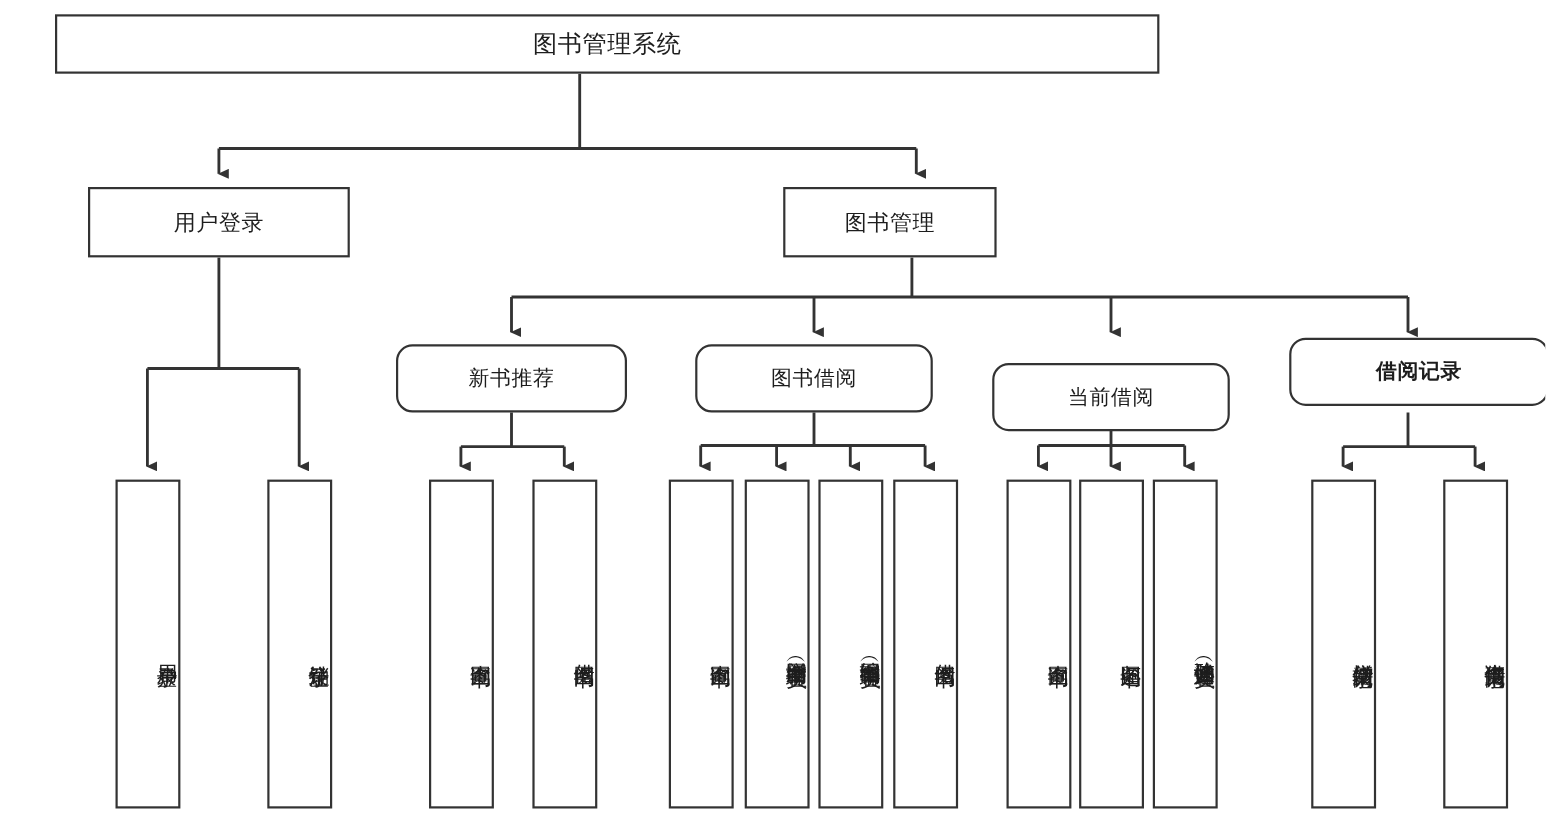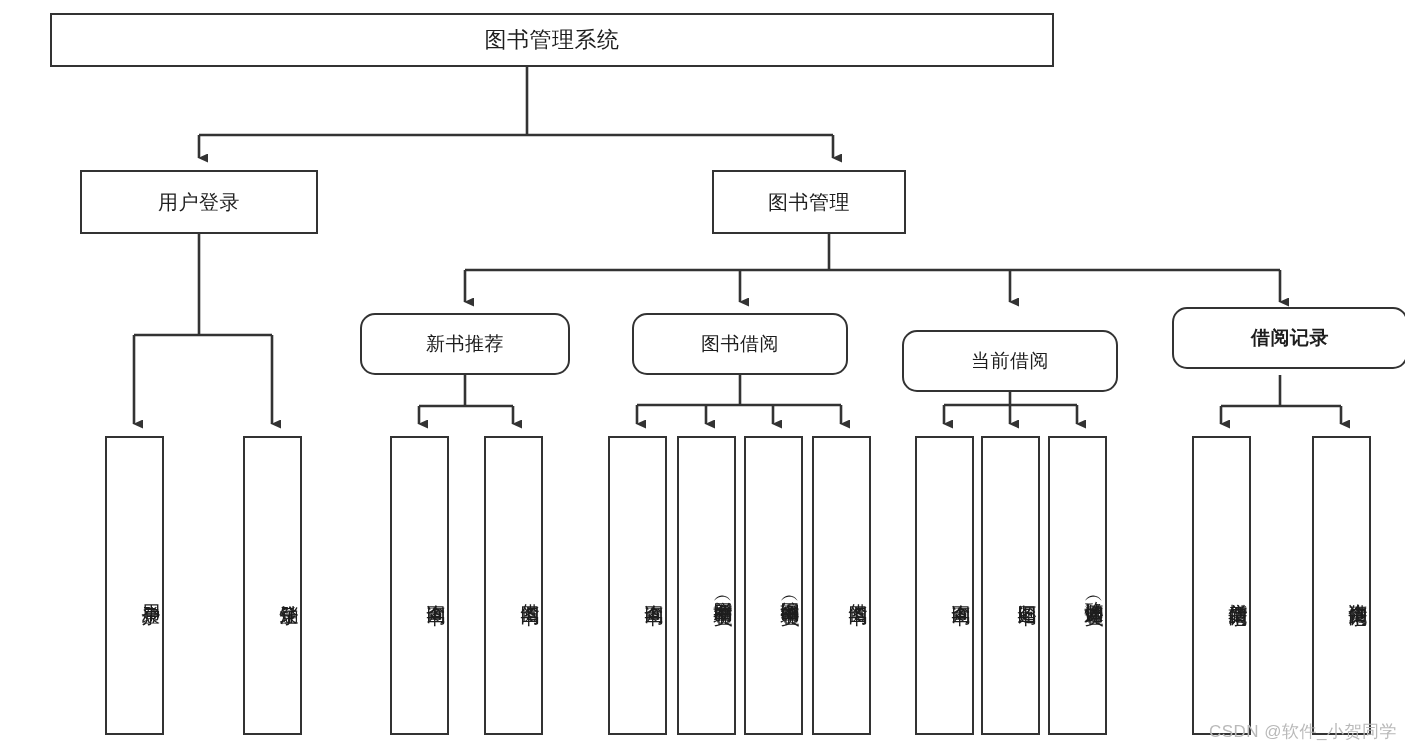--- a/index.html
+++ b/index.html
@@ -182,15 +182,14 @@
     <span class="leaf-text">确认归还（管理员）</span>
   </div>
 
   <div class="node node-leaf" style="left:1192px; top:436px; width:59px; height:299px;">
     <span class="leaf-text">新增借阅记录</span>
   </div>
   <div class="node node-leaf" style="left:1312px; top:436px; width:59px; height:299px;">
     <span class="leaf-text">查询借阅记录</span>
   </div>
 
-  <div class="watermark">CSDN @软件_小贺同学</div>
 
 </div>
 
 </body></html>

